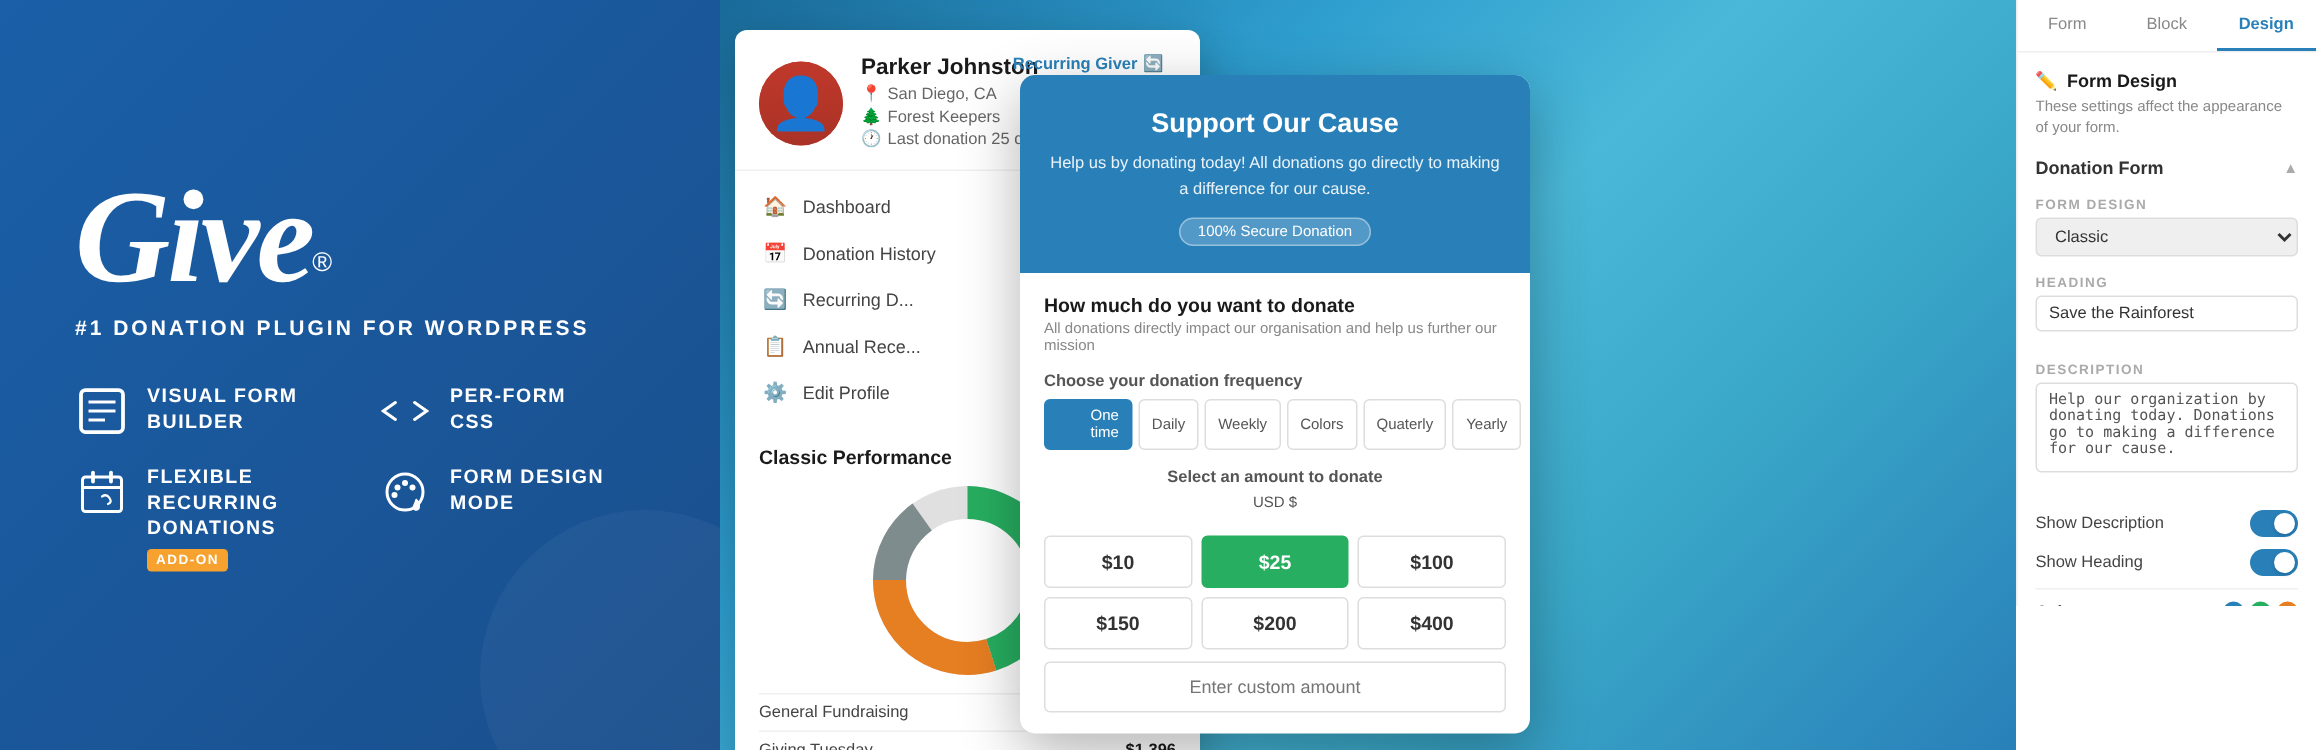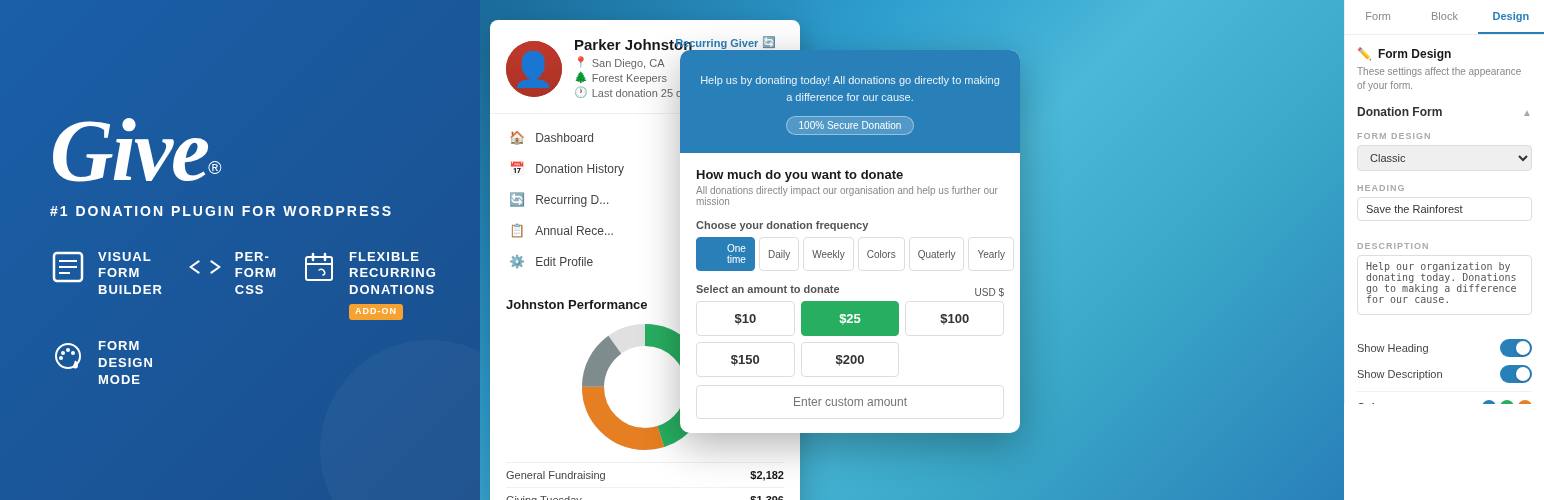--- a/index.html
+++ b/index.html
@@ -56,21 +56,21 @@
     .tagline {
       color: white;
       font-size: 14px;
       font-weight: 700;
       letter-spacing: 2px;
       margin-bottom: 30px;
       margin-top: 4px;
     }
     .features {
       display: grid;
-      grid-template-columns: 1fr 1fr 1fr;
+      grid-template-columns: 1fr 1fr;
       gap: 18px 24px;
     }
     .feature-item {
       display: flex;
       align-items: flex-start;
       gap: 12px;
     }
     .feature-icon {
       width: 36px;
       height: 36px;
@@ -299,23 +299,24 @@
       cursor: pointer;
     }
     .freq-btn.active {
       background: #2980b9;
       color: white;
       border-color: #2980b9;
       padding-left: 30px;
     }
     .amount-header {
       display: flex;
-      justify-content: space-between;
-      align-items: center;
-      margin-bottom: 0;
+      justify-content: flex-end;
+      align-items: center;
+      margin-bottom: 16px;
+      flex-direction: column;
     }
     .currency-select {
       font-size: 10px;
       color: #555;
       background: none;
       border: none;
       cursor: pointer;
     }
     .amount-grid {
       display: grid;
@@ -608,21 +609,21 @@
         <span class="nav-icon">📋</span>
         <span>Annual Rece...</span>
       </div>
       <div class="nav-item">
         <span class="nav-icon">⚙️</span>
         <span>Edit Profile</span>
       </div>
     </div>
 
     <div class="campaign-section">
-      <div class="campaign-title">Johnston Performance</div>
+      <div class="campaign-title">Classic Performance</div>
       <div class="donut-chart">
         <svg viewBox="0 0 130 130">
 
           <circle cx="65" cy="65" r="52" fill="none" stroke="#e0e0e0" stroke-width="22"></circle>
 
           <circle cx="65" cy="65" r="52" fill="none" stroke="#27ae60" stroke-width="22" stroke-dasharray="147 180" stroke-dashoffset="0" transform="rotate(-90 65 65)"></circle>
 
           <circle cx="65" cy="65" r="52" fill="none" stroke="#e67e22" stroke-width="22" stroke-dasharray="98 229" stroke-dashoffset="-147" transform="rotate(-90 65 65)"></circle>
 
           <circle cx="65" cy="65" r="52" fill="none" stroke="#7f8c8d" stroke-width="22" stroke-dasharray="49 278" stroke-dashoffset="-245" transform="rotate(-90 65 65)"></circle>
@@ -636,20 +637,21 @@
         <div class="campaign-row">
           <span class="campaign-name">Giving Tuesday</span>
           <span class="campaign-amount">$1,396</span>
         </div>
       </div>
     </div>
   </div>
 
   <div class="donation-form-card">
     <div class="form-header">
+      <h2>Support Our Cause</h2>
       <p>Help us by donating today! All donations go directly to making a difference for our cause.</p>
       <span class="secure-badge">100% Secure Donation</span>
     </div>
     <div class="form-body">
       <div class="form-question">How much do you want to donate</div>
       <div class="form-subtitle">All donations directly impact our organisation and help us further our mission</div>
 
       <div class="form-label">Choose your donation frequency</div>
       <div class="freq-buttons">
         <button class="freq-btn active">One time</button>
@@ -663,20 +665,21 @@
       <div class="amount-header">
         <span class="form-label">Select an amount to donate</span>
         <span class="currency-select">USD $</span>
       </div>
       <div class="amount-grid">
         <button class="amount-btn">$10</button>
         <button class="amount-btn selected">$25</button>
         <button class="amount-btn">$100</button>
         <button class="amount-btn">$150</button>
         <button class="amount-btn">$200</button>
+        <button class="amount-btn">$400</button>
       </div>
       <input class="custom-amount" type="text" placeholder="Enter custom amount" style="">
     </div>
   </div>
 </div>
 
 <div class="right-panel">
   <div class="tab-bar">
     <div class="tab-item">Form</div>
     <div class="tab-item">Block</div>
@@ -707,26 +710,26 @@
       <div class="setting-label">HEADING</div>
       <input class="text-input-right" type="text" value="Save the Rainforest" style="">
     </div>
 
     <div class="setting-row">
       <div class="setting-label">DESCRIPTION</div>
       <textarea class="textarea-right" style="">Help our organization by donating today. Donations go to making a difference for our cause.</textarea>
     </div>
 
     <div class="toggle-row">
+      <span class="toggle-label">Show Description</span>
+      <div class="toggle"></div>
+    </div>
+
+    <div class="toggle-row">
       <span class="toggle-label">Show Heading</span>
-      <div class="toggle"></div>
-    </div>
-
-    <div class="toggle-row">
-      <span class="toggle-label">Show Description</span>
       <div class="toggle"></div>
     </div>
 
     <div class="divider"></div>
 
     <div class="colors-section">
       <span class="colors-label">Colors</span>
       <div class="colors-dots">
         <div class="color-dot" style="background:#2980b9"></div>
         <div class="color-dot" style="background:#27ae60"></div>

